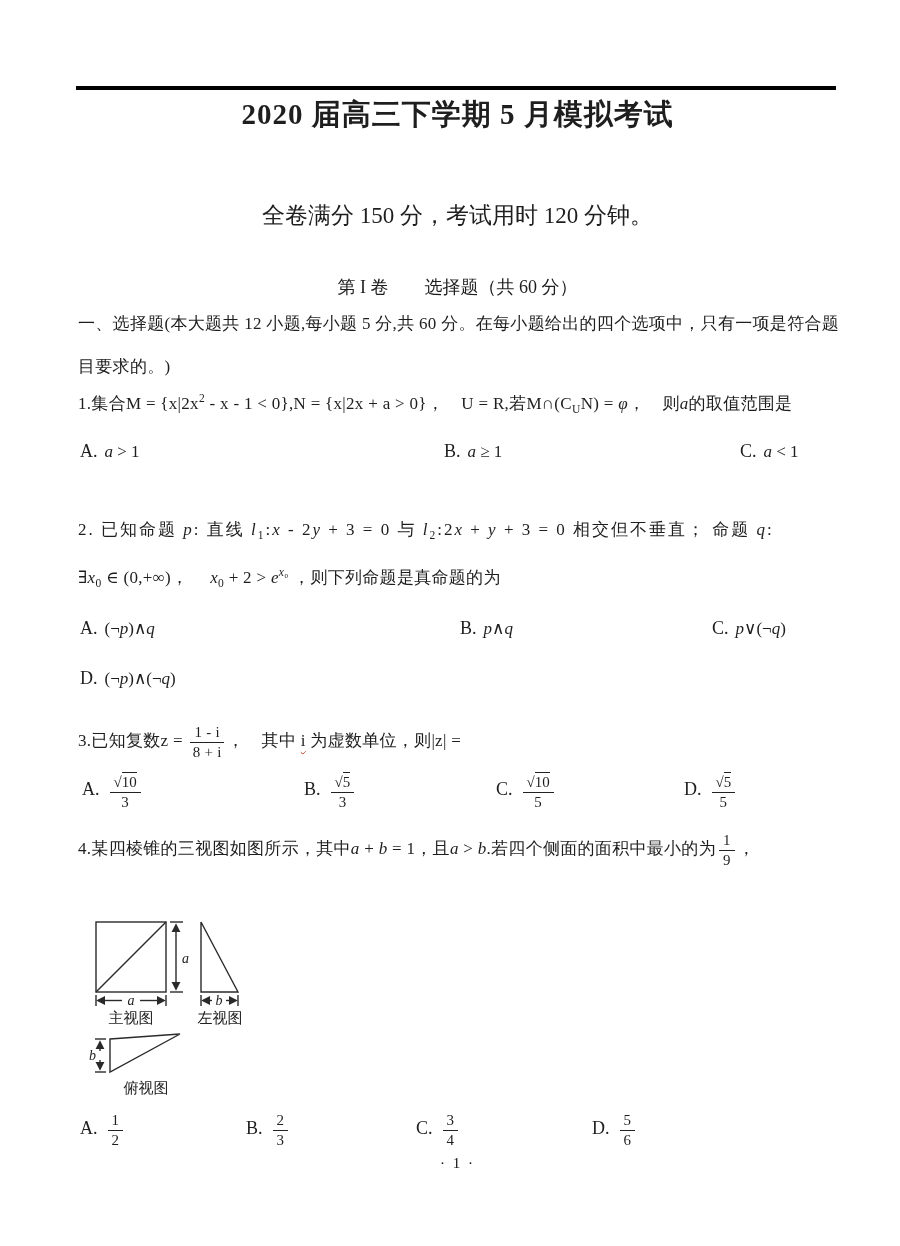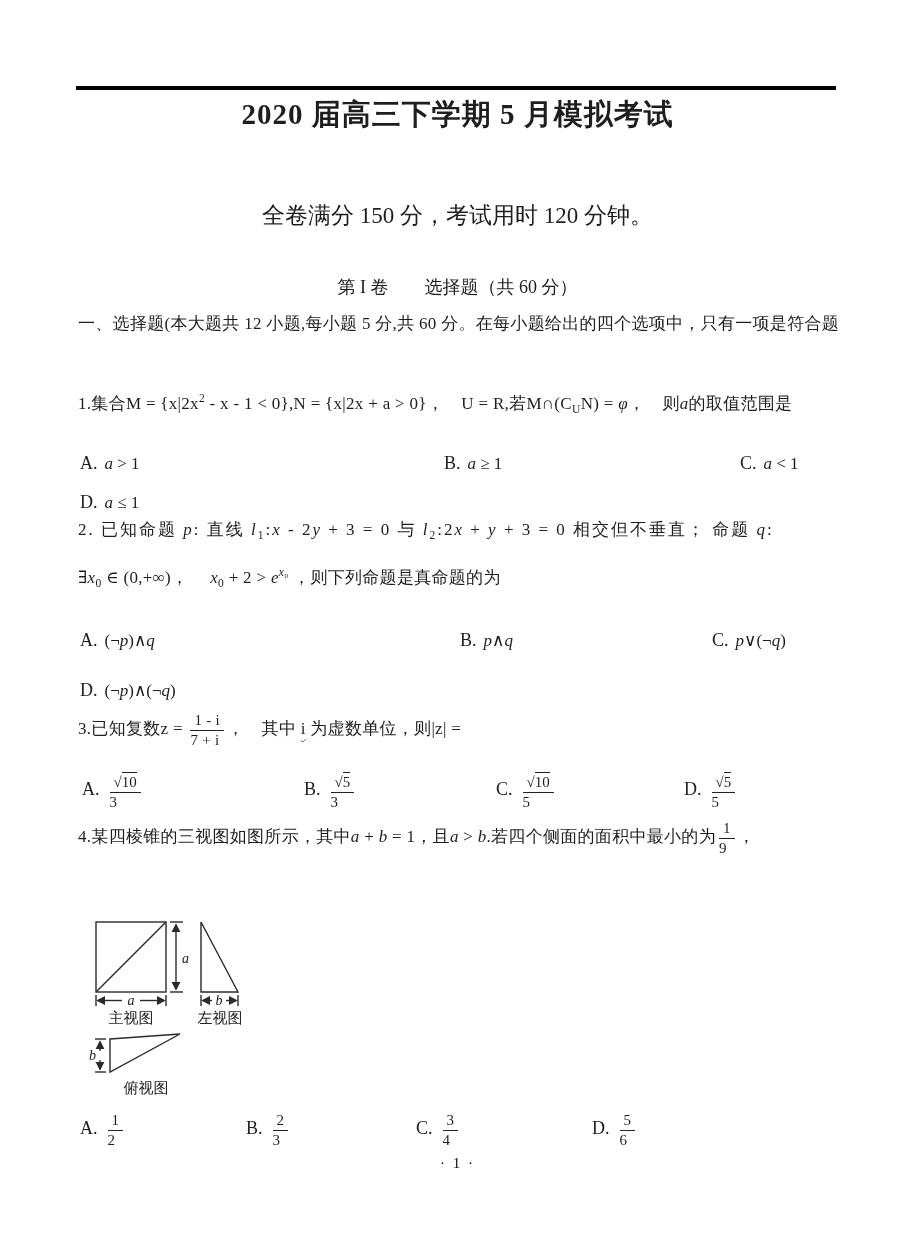--- a/index.html
+++ b/index.html
@@ -10,25 +10,25 @@
   }
   .rule { position:absolute; top:86px; left:76px; width:760px; height:4px; background:#000; }
   .center { position:absolute; left:0; width:100%; text-align:center; }
   .title   { top:95px;  font-size:29px; font-weight:bold; letter-spacing:1px; }
   .subject { top:144px; font-size:28px; font-weight:bold; letter-spacing:2px; }
   .info    { top:200px; font-size:23px; }
   .section { top:275px; font-size:18px; white-space:pre; }
   .body-line { position:absolute; left:78px; width:762px; font-size:17px; letter-spacing:0.3px; }
   .spread { letter-spacing:2px; }
   .optrow { position:absolute; left:78px; width:762px; height:46px; font-size:17px; }
-  .opt { position:absolute; top:12px; white-space:nowrap; }
+  .opt { position:absolute; top:0; white-space:nowrap; }
   .olabel { font-size:18px; margin-right:7px; }
   sub, sup { font-size:68%; }
   i { font-style:italic; }
-  .fr { display:inline-block; vertical-align:middle; text-align:left; line-height:1.12; font-size:0.88em; margin:0 3px; }
+  .fr { display:inline-block; vertical-align:middle; text-align:center; line-height:1.12; font-size:0.88em; margin:12px 3px; }
   .fr .fn { display:block; border-bottom:1.3px solid #222; padding:0 4px 1px; }
   .fr .fd { display:block; padding-top:1px; }
   .rt .ov { display:inline-block; border-top:1.3px solid #222; padding-top:1px; }
   .wavy { text-decoration:underline; text-decoration-style:wavy; text-decoration-color:#c0392b;
           text-decoration-thickness:1px; text-underline-offset:4px; }
   .fig { position:absolute; top:908px; left:86px; width:218px; height:195px; }
   .fig text { font-family:"Liberation Serif","DejaVu Serif",serif; fill:#222; }
   .fig .cap { font-size:15px; }
   .fig .dim { font-size:14px; font-style:italic; }
   .artifact { position:absolute; top:913px; left:100px; width:120px; height:4px;
@@ -40,43 +40,41 @@
 
 <div class="page">
 
   <div class="rule"></div>
 
   <div class="center title">2020 届高三下学期 5 月模拟考试</div>
   <div class="center info">全卷满分 150 分，考试用时 120 分钟。</div>
   <div class="center section">第 I 卷　　选择题（共 60 分）</div>
 
   <div class="body-line" style="top:312px">一、选择题(本大题共 12 小题,每小题 5 分,共 60 分。在每小题给出的四个选项中，只有一项是符合题</div>
+  <div class="body-line" style="top:355px">目要求的。)</div>
 
   <div class="body-line" style="top:392px">1.集合M = {x|2x<sup>2</sup> - x - 1 &lt; 0},N = {x|2x + a &gt; 0}，　U = R,若M∩(C<sub>U</sub>N) =  <i>φ</i>，　则<i>a</i>的取值范围是</div>
   <div class="optrow" style="top:441px">
     <span class="opt" style="left:2px"><span class="olabel">A.</span><span><i>a</i> &gt; 1</span></span>
     <span class="opt" style="left:366px"><span class="olabel">B.</span><span><i>a</i> ≥ 1</span></span>
     <span class="opt" style="left:662px"><span class="olabel">C.</span><span><i>a</i> &lt; 1</span></span>
-  </div>
-  <div class="optrow" style="top:480px">
-    <span class="opt" style="left:2px"><span class="olabel">D.</span><span><i>a</i> ≤ 1</span></span>
   </div>
 
   <div class="body-line spread" style="top:518px">2. 已知命题 <i>p</i>: 直线 <i>l</i><sub>1</sub>:<i>x</i> - 2<i>y</i> + 3 = 0 与 <i>l</i><sub>2</sub>:2<i>x</i> + <i>y</i> + 3 = 0 相交但不垂直； 命题 <i>q</i>:</div>
   <div class="body-line" style="top:566px">∃<i>x</i><sub>0</sub> ∈ (0,+∞)，　 <i>x</i><sub>0</sub> + 2 &gt; <i>e</i><sup><i>x</i>₀</sup> ，则下列命题是真命题的为</div>
   <div class="optrow" style="top:618px">
     <span class="opt" style="left:2px"><span class="olabel">A.</span><span>(¬<i>p</i>)∧<i>q</i></span></span>
     <span class="opt" style="left:382px"><span class="olabel">B.</span><span><i>p</i>∧<i>q</i></span></span>
     <span class="opt" style="left:634px"><span class="olabel">C.</span><span><i>p</i>∨(¬<i>q</i>)</span></span>
   </div>
   <div class="optrow" style="top:668px">
     <span class="opt" style="left:2px"><span class="olabel">D.</span><span>(¬<i>p</i>)∧(¬<i>q</i>)</span></span>
   </div>
 
-  <div class="body-line" style="top:712px">3.已知复数z = <span class="fr"><span class="fn">1 - i</span><span class="fd">7 + i</span></span>，　其中 <span class="wavy">i</span> 为虚数单位，则|z| =</div>
+  <div class="body-line" style="top:712px">3.已知复数z = <span class="fr"><span class="fn">1 - i</span><span class="fd">8 + i</span></span>，　其中 <span class="wavy">i</span> 为虚数单位，则|z| =</div>
   <div class="optrow" style="top:760px">
     <span class="opt" style="left:4px"><span class="olabel">A.</span><span><span class="fr"><span class="fn"><span class="rt">√<span class="ov">10</span></span></span><span class="fd">3</span></span></span></span>
     <span class="opt" style="left:226px"><span class="olabel">B.</span><span><span class="fr"><span class="fn"><span class="rt">√<span class="ov">5</span></span></span><span class="fd">3</span></span></span></span>
     <span class="opt" style="left:418px"><span class="olabel">C.</span><span><span class="fr"><span class="fn"><span class="rt">√<span class="ov">10</span></span></span><span class="fd">5</span></span></span></span>
     <span class="opt" style="left:606px"><span class="olabel">D.</span><span><span class="fr"><span class="fn"><span class="rt">√<span class="ov">5</span></span></span><span class="fd">5</span></span></span></span>
   </div>
 
   <div class="body-line" style="top:820px">4.某四棱锥的三视图如图所示，其中<i>a</i> + <i>b</i> = 1，且<i>a</i> &gt; <i>b</i>.若四个侧面的面积中最小的为<span class="fr"><span class="fn">1</span><span class="fd">9</span></span>，</div>
 
   <div class="artifact">- -- - --- -- -</div>

